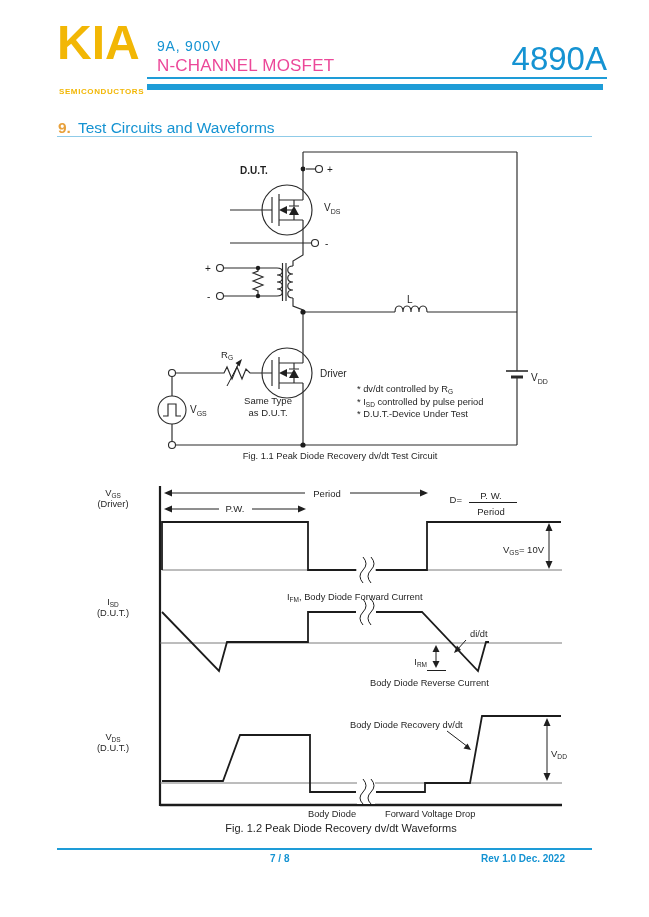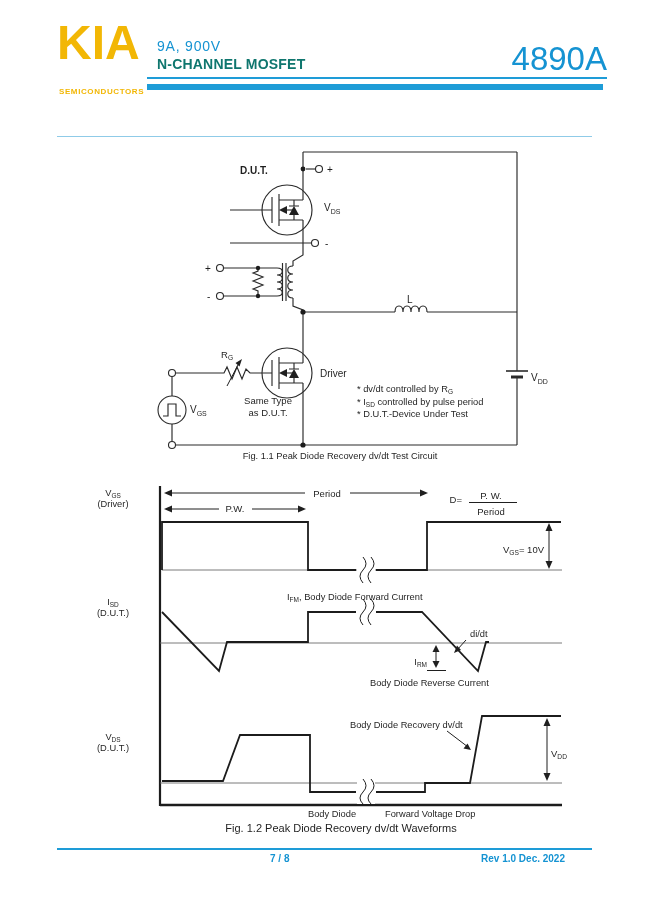--- a/index.html
+++ b/index.html
@@ -3,21 +3,21 @@
 <meta charset="utf-8">
 <style>
   html,body{margin:0;padding:0;background:#e8e8e8;}
   .page{position:relative;width:649px;height:917px;background:#ffffff;margin:0 auto;
         font-family:"Liberation Sans", sans-serif;overflow:hidden;}
   
   .kia{position:absolute;left:57px;top:24px;font-size:48px;font-weight:bold;line-height:0.78;
        color:#F2B705;letter-spacing:0px;}
   .semis{position:absolute;left:59px;top:87px;font-size:8px;font-weight:bold;color:#F2B705;letter-spacing:0.6px;}
   .rating{position:absolute;left:157px;top:38px;font-size:14px;font-weight:normal;color:#1593D2;letter-spacing:0.8px;}
-  .devtype{position:absolute;left:157px;top:56px;font-size:14px;font-weight:bold;color:#0f766e;letter-spacing:0.2px;}
+  .devtype{position:absolute;left:157px;top:56px;font-size:17px;font-weight:normal;color:#ec4899;letter-spacing:0.2px;}
   .partno{position:absolute;right:42px;top:45px;font-size:33px;color:#1593D2;line-height:0.85;}
   .rule-thin{position:absolute;left:147px;top:77px;width:460px;height:1.5px;background:#1E9CD7;}
   .rule-thick{position:absolute;left:147px;top:84px;width:456px;height:5.5px;background:#1E9CD7;}
   
   .section-heading{position:absolute;left:58px;top:119px;font-size:15.5px;}
   .sec-num{color:#E8A13C;font-weight:bold;}
   .sec-title{color:#1593D2;margin-left:7px;}
   .heading-underline{position:absolute;left:57px;top:136px;width:535px;height:1.3px;background:#8FCBE8;}
   
   .footer-line{position:absolute;left:57px;top:848px;width:535px;height:1.6px;background:#1E9CD7;}
@@ -48,20 +48,23 @@
   <div>
     <div class="kia">KIA</div>
     <div class="semis">SEMICONDUCTORS</div>
     <div class="rating">9A, 900V</div>
     <div class="devtype">N-CHANNEL MOSFET</div>
     <div class="partno">4890A</div>
     <div class="rule-thin"></div>
     <div class="rule-thick"></div>
   </div>
 
+  <div class="section-heading">
+    <span class="sec-num">9.</span><span class="sec-title">Test Circuits and Waveforms</span>
+  </div>
   <div class="heading-underline"></div>
 
   <svg style="left:140px;top:140px;" width="430" height="330" viewBox="140 140 430 330">
     <defs>
       <g id="mosfet" fill="none" stroke="#2a2a2a" stroke-width="1.15">
         <circle r="25"></circle>
         <path d="M-15,-13 V13"></path>
         <path d="M-8,-16 V16"></path>
         <path d="M-8,-10 H16 M-8,10 H16"></path>
         <path d="M16,-10 V-26 M16,10 V26"></path>

